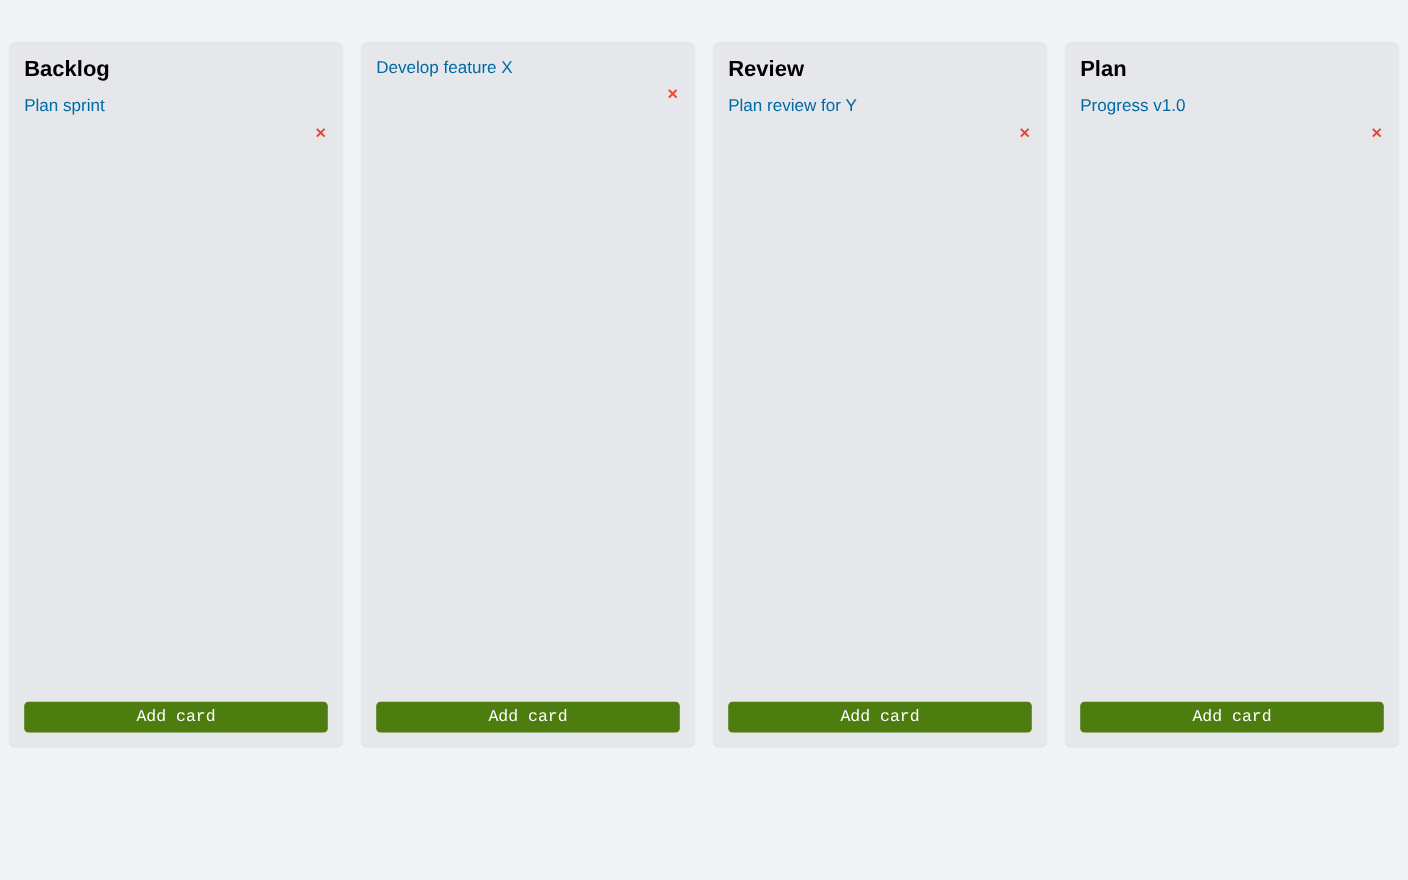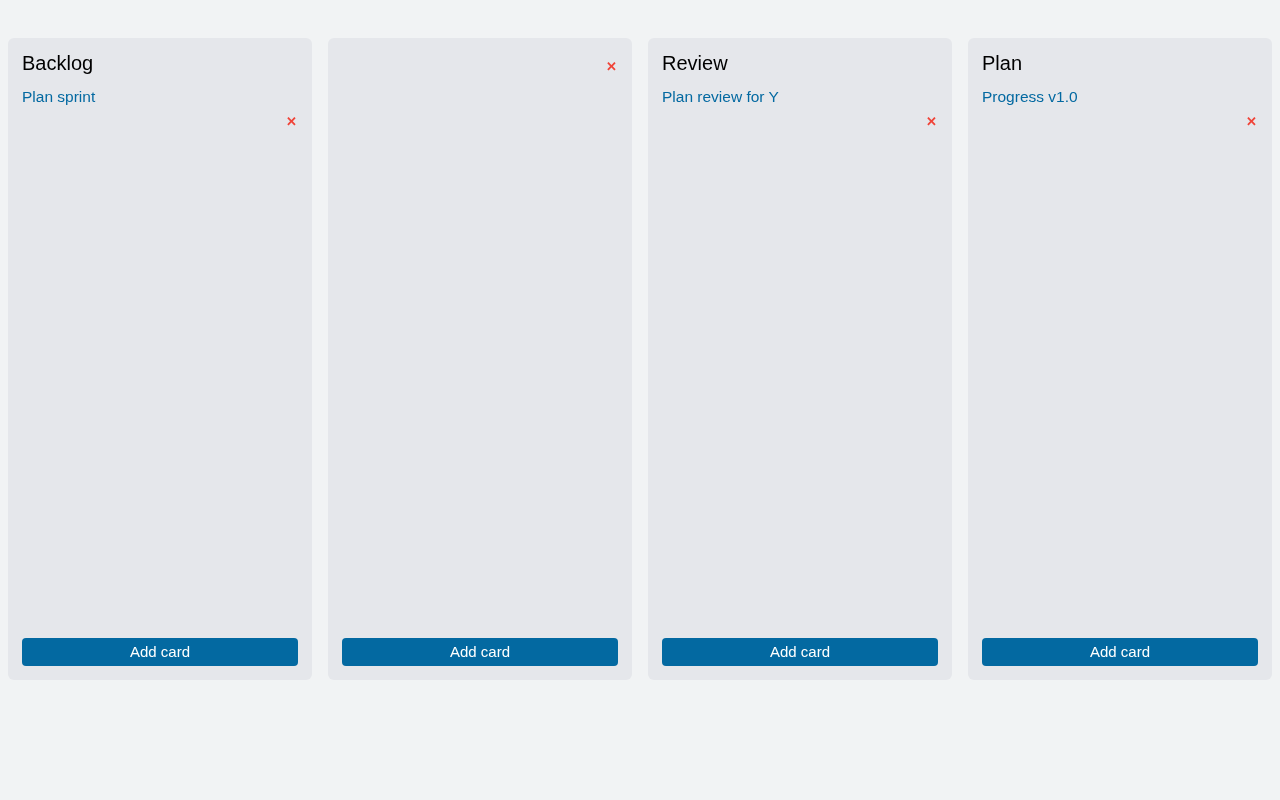--- a/index.html
+++ b/index.html
@@ -35,21 +35,21 @@
     min-width: 0;
     background: #e5e7eb;
     border-radius: 6px;
     padding: 14px 14px 14px 14px;
     display: flex;
     flex-direction: column;
   }
 
   .column-title {
     font-size: 20px;
-    font-weight: normal;
+    font-weight: bold;
     color: #000000;
     line-height: 1.15;
     margin-bottom: 12px;
     white-space: nowrap;
     overflow: hidden;
     text-overflow: ellipsis;
   }
 
   .card-list {
     flex: 1 1 auto;
@@ -85,25 +85,25 @@
     line-height: 1;
     cursor: pointer;
     user-select: none;
     padding: 0 1px;
   }
 
   .add-card-button {
     flex: 0 0 auto;
     margin-top: 10px;
     height: 28px;
-    background: #0369a1;
+    background: #4d7c0f;
     color: #ffffff;
     border: none;
     border-radius: 4px;
-    font-family: Liberation Sans, sans-serif;
+    font-family: Liberation Mono, monospace;
     font-size: 15px;
     line-height: 28px;
     text-align: center;
     cursor: pointer;
     width: 100%;
     padding: 0;
   }
 </style>
 </head>
 <body>
@@ -117,20 +117,21 @@
     <div class="card-delete-row">
       <span class="card-delete">✕</span>
     </div>
   </div>
       </div>
     <button class="add-card-button">Add card</button>
   </div>
     <div class="column">
     <div class="card-list">
         <div class="card">
+    <div class="card-text">Develop feature X</div>
     <div class="card-delete-row">
       <span class="card-delete">✕</span>
     </div>
   </div>
       </div>
     <button class="add-card-button">Add card</button>
   </div>
     <div class="column">
     <div class="column-title">Review</div>
     <div class="card-list">

